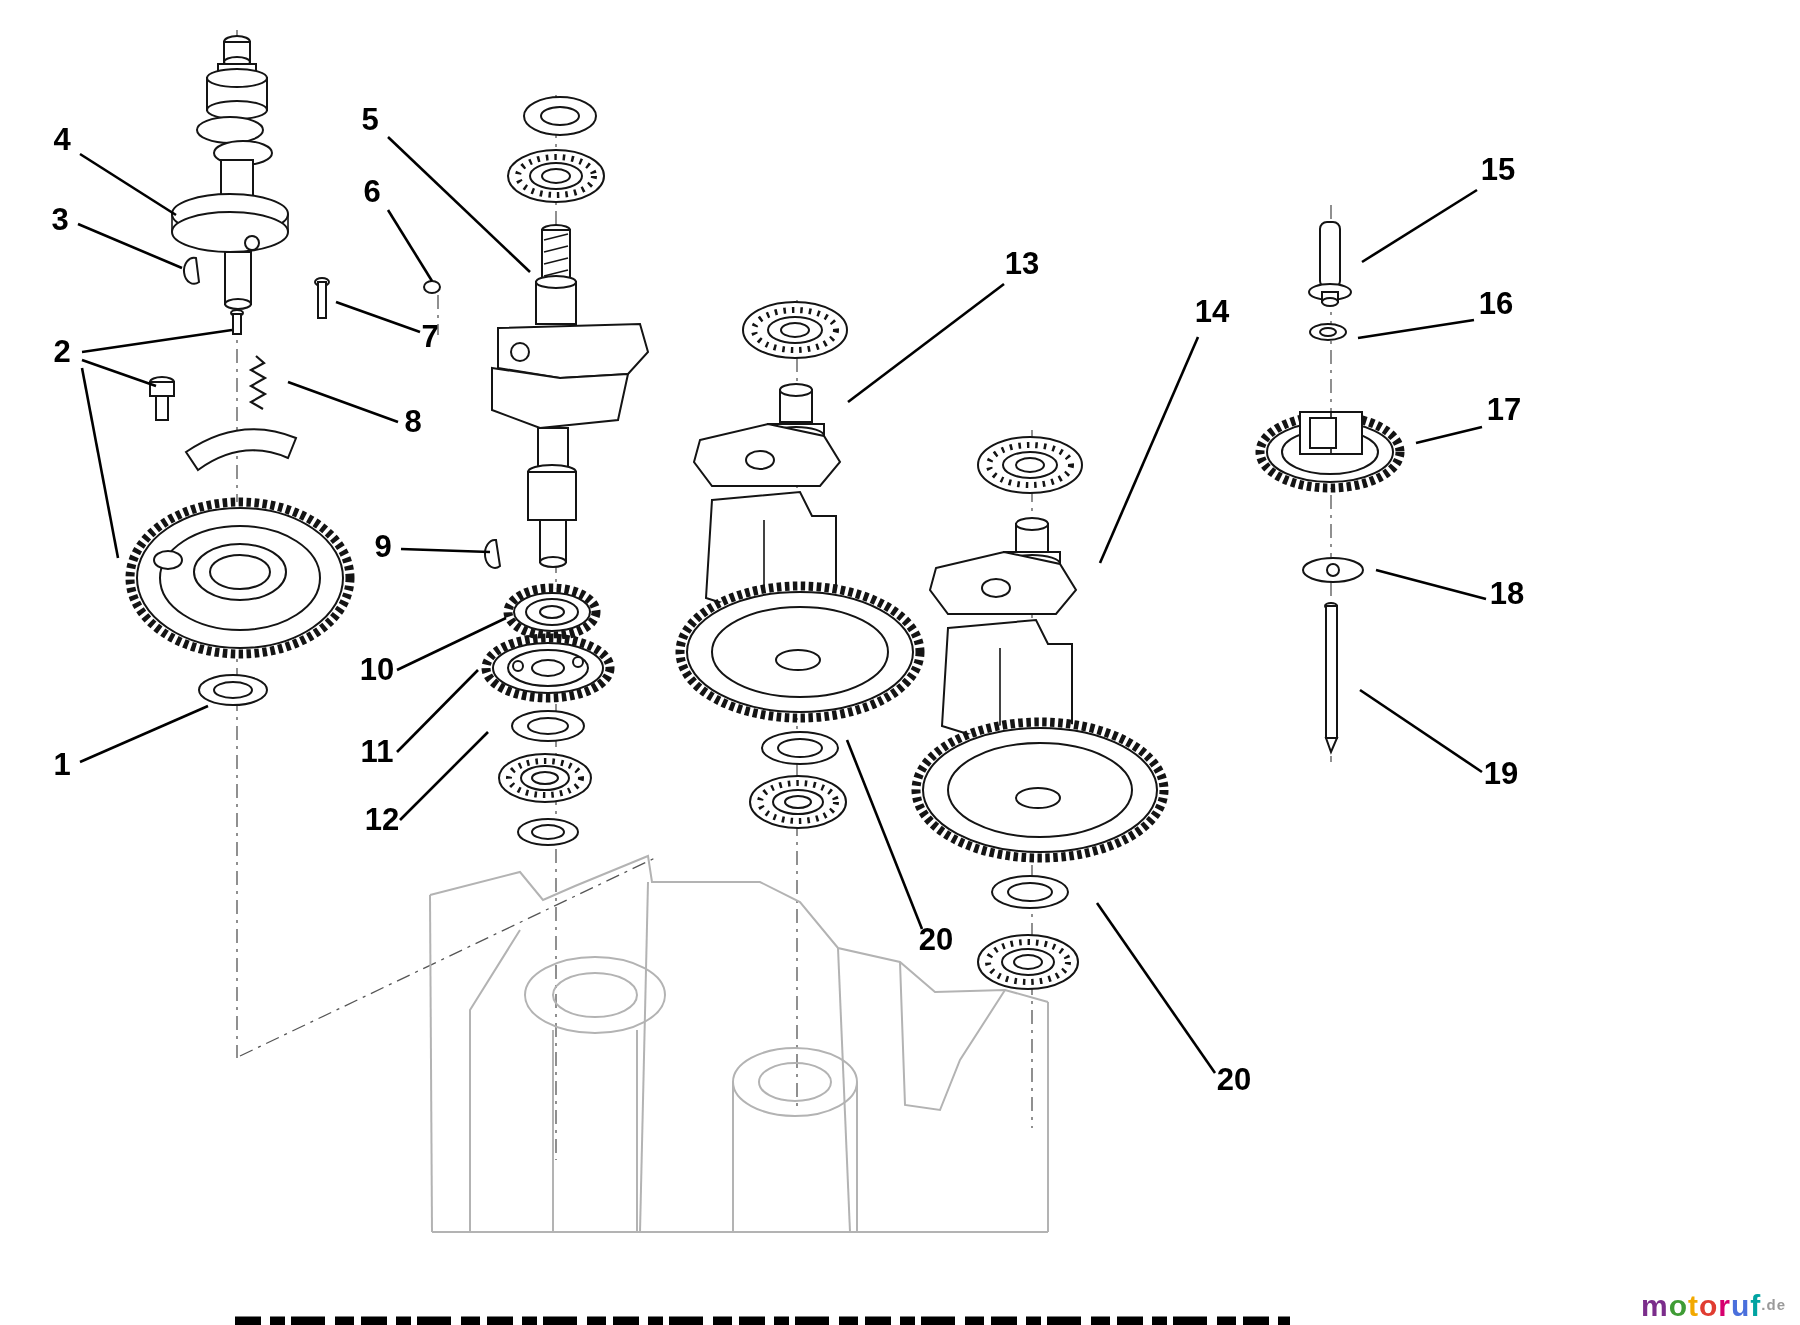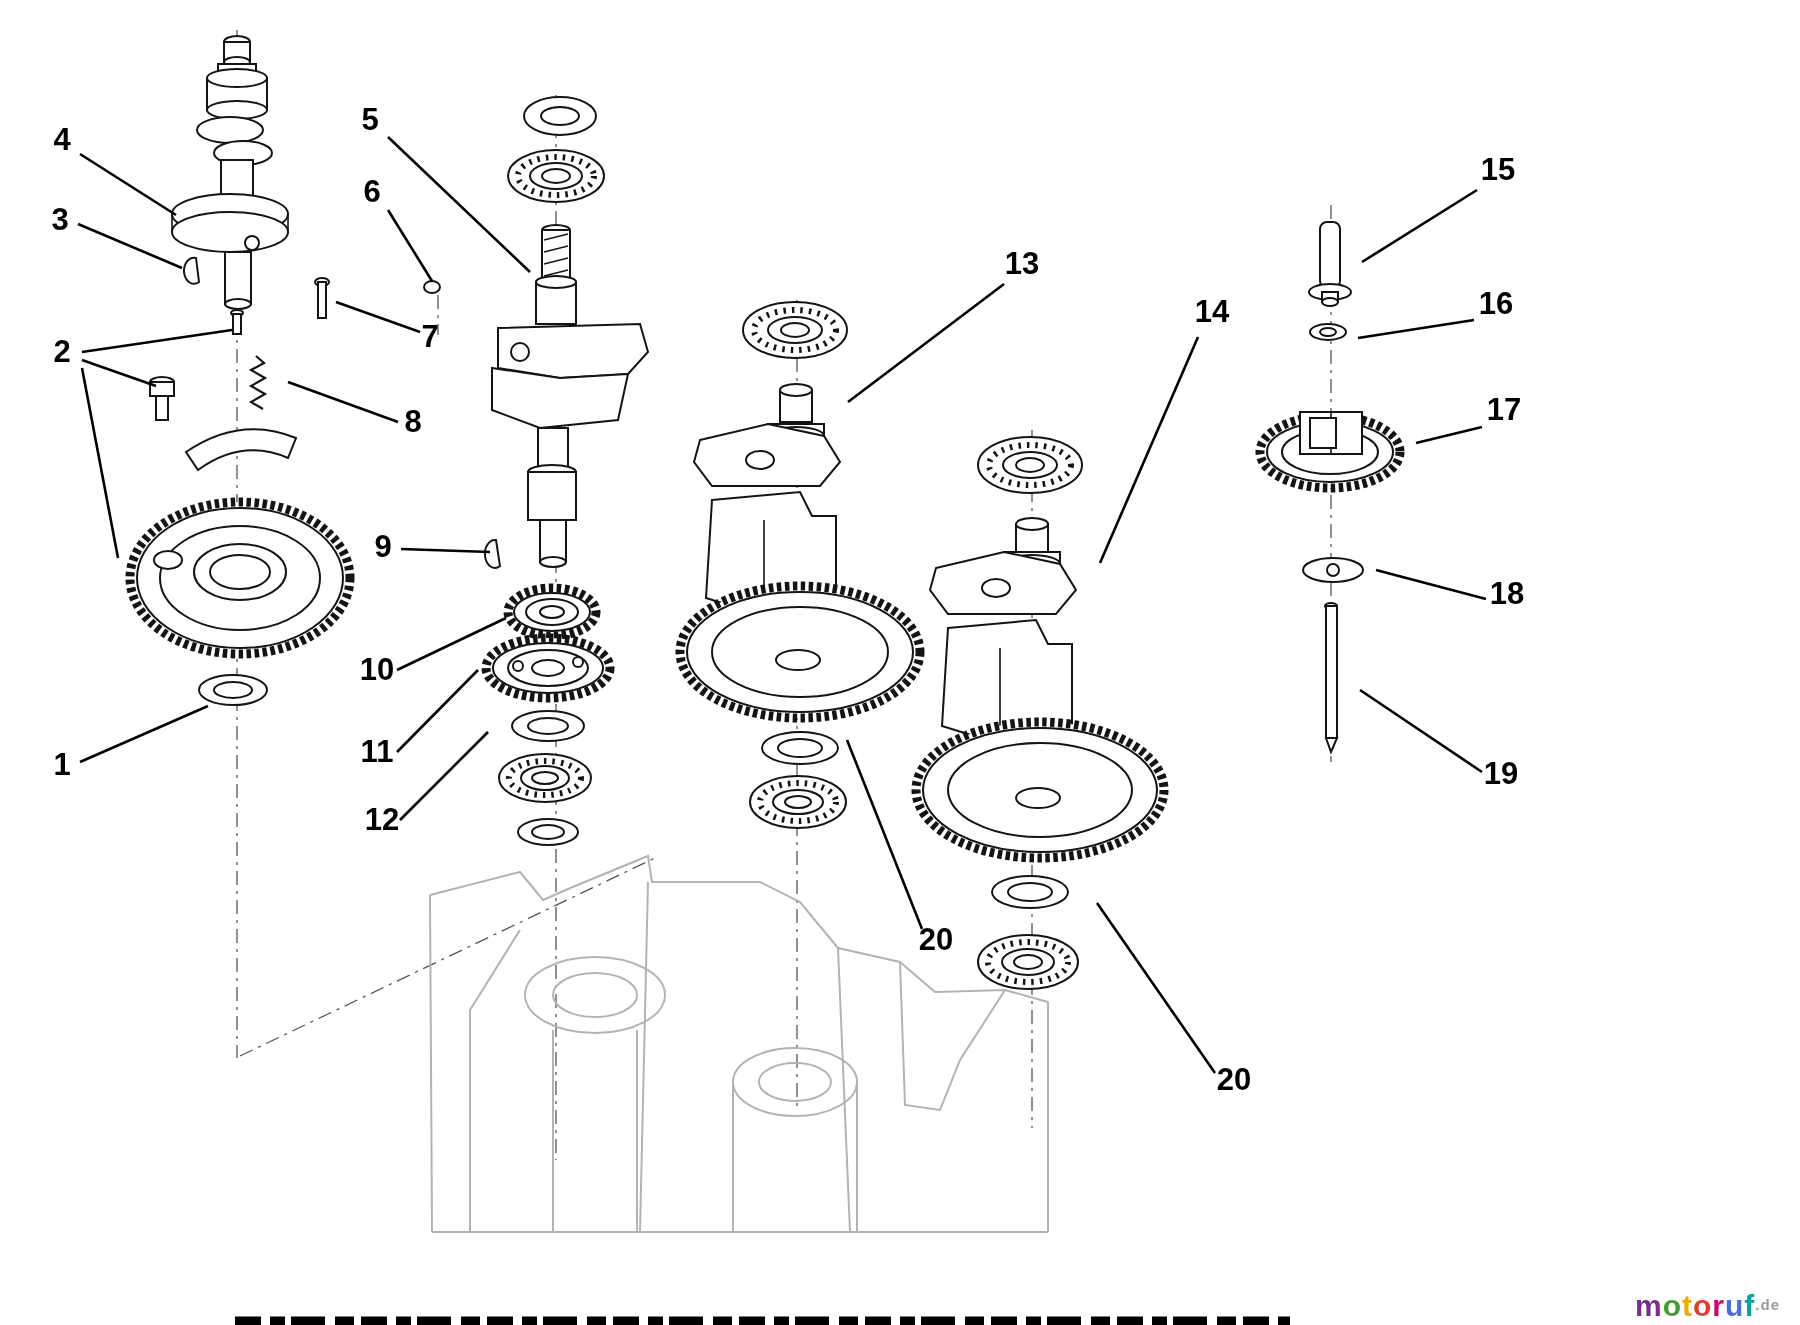--- a/index.html
+++ b/index.html
@@ -16,21 +16,21 @@
   svg .p .balls{fill:none;stroke:#141414;stroke-width:6;stroke-dasharray:2.5 6}
   svg .p .spring{fill:none;stroke:#141414;stroke-width:2.2}
 
   .cl line{stroke:#555;stroke-width:1.3;stroke-dasharray:14 6 3 6;fill:none}
   .case polyline,.case ellipse,.case line{fill:none;stroke:#b3b3b3;stroke-width:2}
 
   .leader{stroke:#000;stroke-width:2.6}
   .callout{font:bold 31px "Liberation Sans",sans-serif;fill:#000;text-anchor:middle}
   .capline{stroke:#000;stroke-width:9;stroke-dasharray:26 9 15 6 34 10 19 7}
 
-  .watermark{position:absolute;right:20px;bottom:4px;font-weight:bold;font-size:30px;
+  .watermark{position:absolute;right:14px;bottom:4px;font-weight:bold;font-size:30px;
              letter-spacing:1px;line-height:1}
   .watermark .wm-suffix{font-size:15px;vertical-align:6px;font-weight:bold}
 </style>
 </head>
 <body>
 
 <svg id="diagram-svg" viewBox="0 0 1800 1325" width="1800" height="1325">
 
   <g class="cl">
     <line x1="237" y1="30" x2="237" y2="1058"></line>

